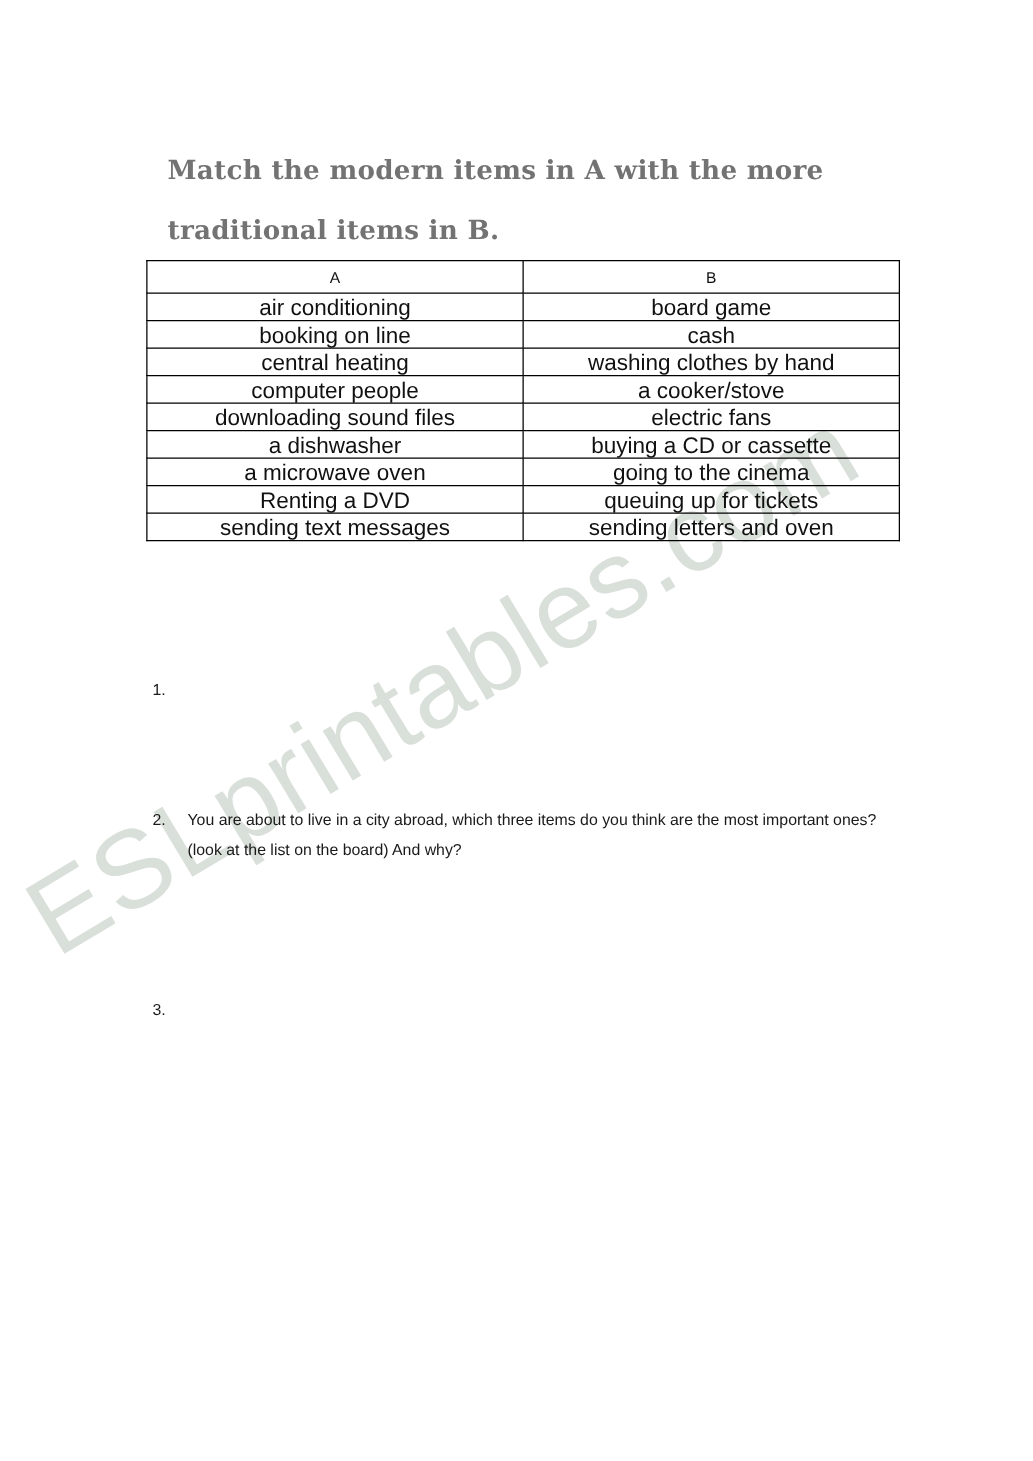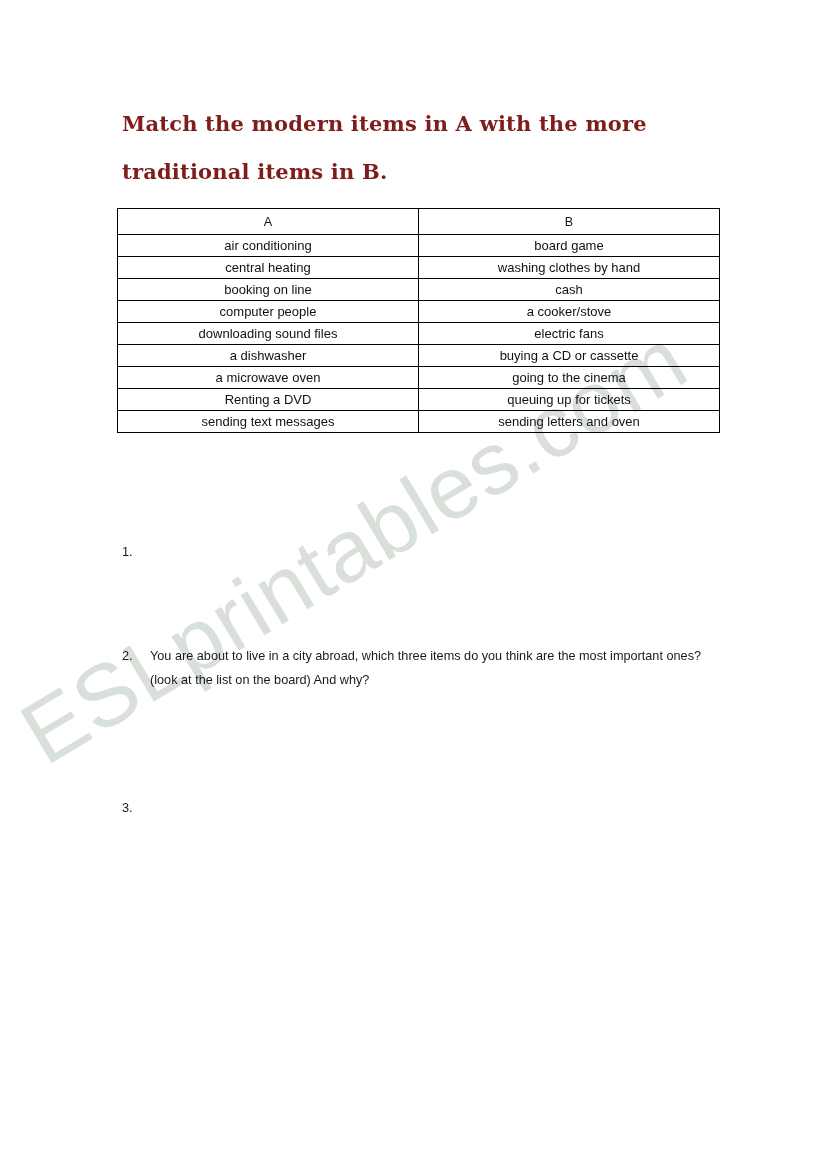--- a/index.html
+++ b/index.html
@@ -43,42 +43,42 @@
   .content {
     position: relative;
     z-index: 10;
   }
 
   h1.title {
     position: absolute;
     left: 122px;
     top: 100px;
     width: 600px;
-    margin: 0;
+    margin: 12px;
     font-family: "DejaVu Serif", serif;
     font-size: 21px;
     font-weight: bold;
     line-height: 48px;
-    color: #7f1d1d;
+    color: #737373;
     letter-spacing: 0.2px;
   }
 
   table.match-table {
     position: absolute;
     left: 117px;
     top: 208px;
     width: 592px;
     border-collapse: collapse;
     table-layout: fixed;
     background: transparent;
   }
   table.match-table td {
     border: 1px solid #000000;
     text-align: center;
-    font-size: 13px;
+    font-size: 18px;
     color: #111111;
     padding: 4px 2px 3px 2px;
     height: 14px;
     line-height: 14px;
     background: transparent;
   }
   table.match-table td.col-a { width: 296px; }
   table.match-table td.col-b { width: 296px; }
   table.match-table tr.header-row td {
     font-size: 12.5px;
@@ -127,26 +127,26 @@
       <tbody id="table-body">
       <tr class="header-row">
             <td class="col-a">A</td>
             <td class="col-b">B</td>
           </tr>
           <tr>
             <td class="col-a">air conditioning</td>
             <td class="col-b">board game</td>
           </tr>
           <tr>
+            <td class="col-a">booking on line</td>
+            <td class="col-b">cash</td>
+          </tr>
+          <tr>
             <td class="col-a">central heating</td>
             <td class="col-b">washing clothes by hand</td>
-          </tr>
-          <tr>
-            <td class="col-a">booking on line</td>
-            <td class="col-b">cash</td>
           </tr>
           <tr>
             <td class="col-a">computer people</td>
             <td class="col-b">a cooker/stove</td>
           </tr>
           <tr>
             <td class="col-a">downloading sound files</td>
             <td class="col-b">electric fans</td>
           </tr>
           <tr>

